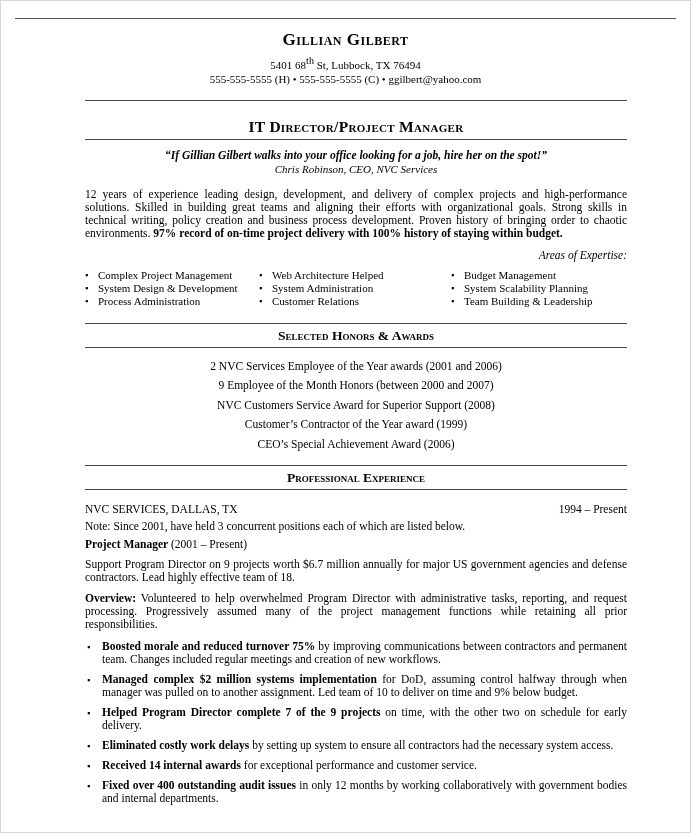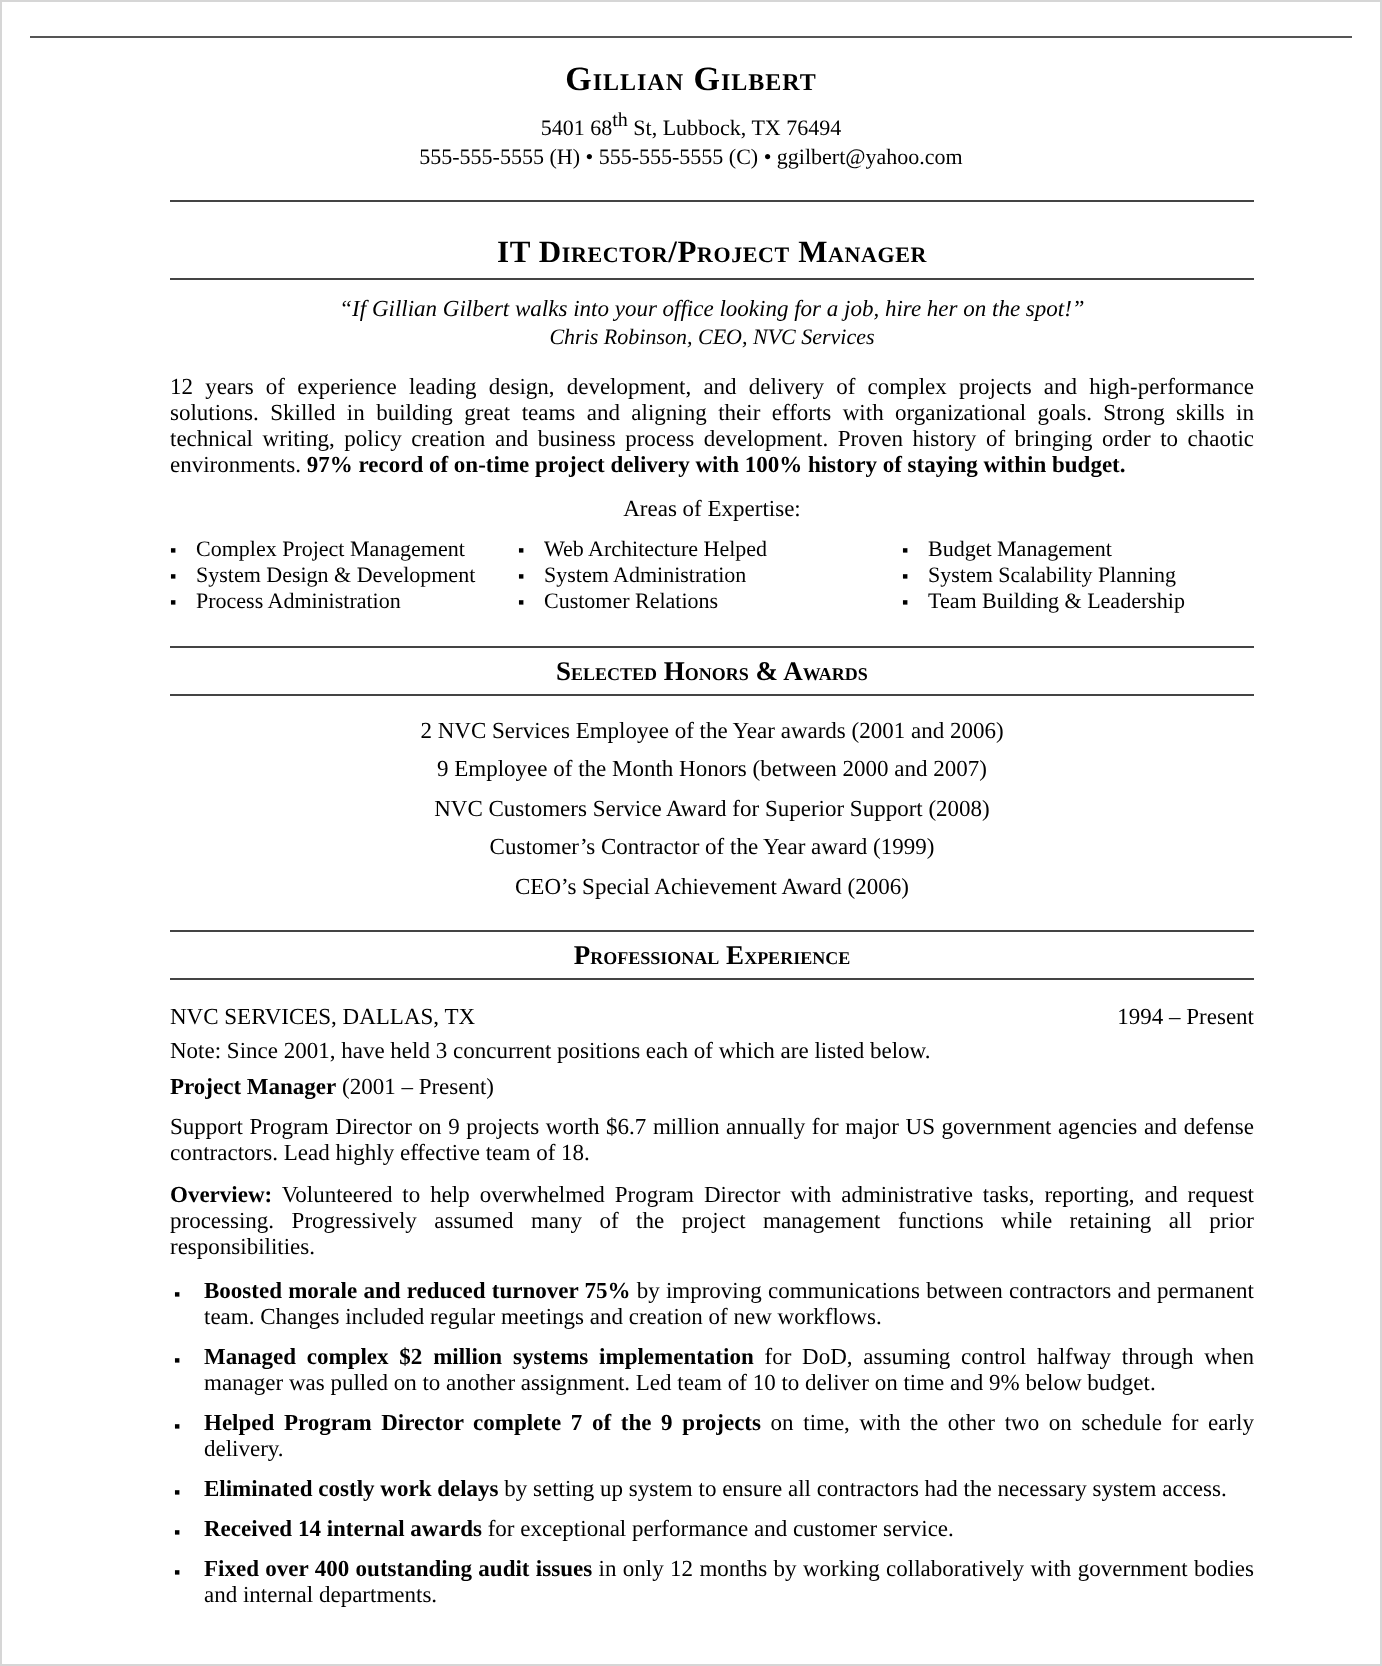--- a/index.html
+++ b/index.html
@@ -15,25 +15,25 @@
   }
   .top-rule { border-top: 1px solid #555; margin: 17px 14px 0 14px; }
   .header { text-align: center; }
   .name { margin-top: 11px; font-size: 17px; font-weight: bold; font-variant: small-caps; letter-spacing: .5px; }
   .addr { margin-top: 5px; font-size: 11px; }
   .addr sup { font-size: 10px; }
   .contact { margin-top: 2px; font-size: 11px; }
   .content { padding: 0 63px 0 84px; }
   .title-block { margin-top: 15px; border-top: 1px solid #444; border-bottom: 1px solid #444; text-align: center; padding: 17px 0 3px 0; }
   .title { font-size: 15.5px; font-weight: bold; font-variant: small-caps; letter-spacing: .3px; }
-  .quote { margin-top: 9px; text-align: center; font-weight: normal; font-style: italic; font-size: 11.5px; }
+  .quote { margin-top: 9px; text-align: center; font-weight: bold; font-style: italic; font-size: 11.5px; }
   .attribution { margin-top: 2px; text-align: center; font-style: italic; font-size: 11px; }
   .summary { margin-top: 13px; font-size: 11.5px; line-height: 13px; text-align: justify; }
   .b { font-weight: bold; }
-  .expertise-heading { margin-top: 9px; text-align: center; font-size: 11.5px; }
+  .expertise-heading { margin-top: 9px; text-align: right; font-style: italic; font-size: 11.5px; }
   .expertise { display: flex; margin-top: 8px; font-size: 11px; line-height: 13px; }
   .exp-col-0 { width: 174px; }
   .exp-col-1 { width: 192px; }
   .exp-col-2 { flex: 1; }
   .exp-item { position: relative; padding-left: 13px; }
   .sq { position: absolute; left: 0; top: 0; font-size: 9px; }
   .section-heading { margin-top: 15px; border-top: 1px solid #444; border-bottom: 1px solid #444; text-align: center; font-weight: bold; font-variant: small-caps; font-size: 13.5px; padding: 4px 0 3px 0; }
   .honors { margin-top: 12px; text-align: center; font-size: 11.5px; }
   .honor { margin-bottom: 7.5px; }
   .company-row { display: flex; justify-content: space-between; margin-top: 13px; font-size: 11.5px; }

